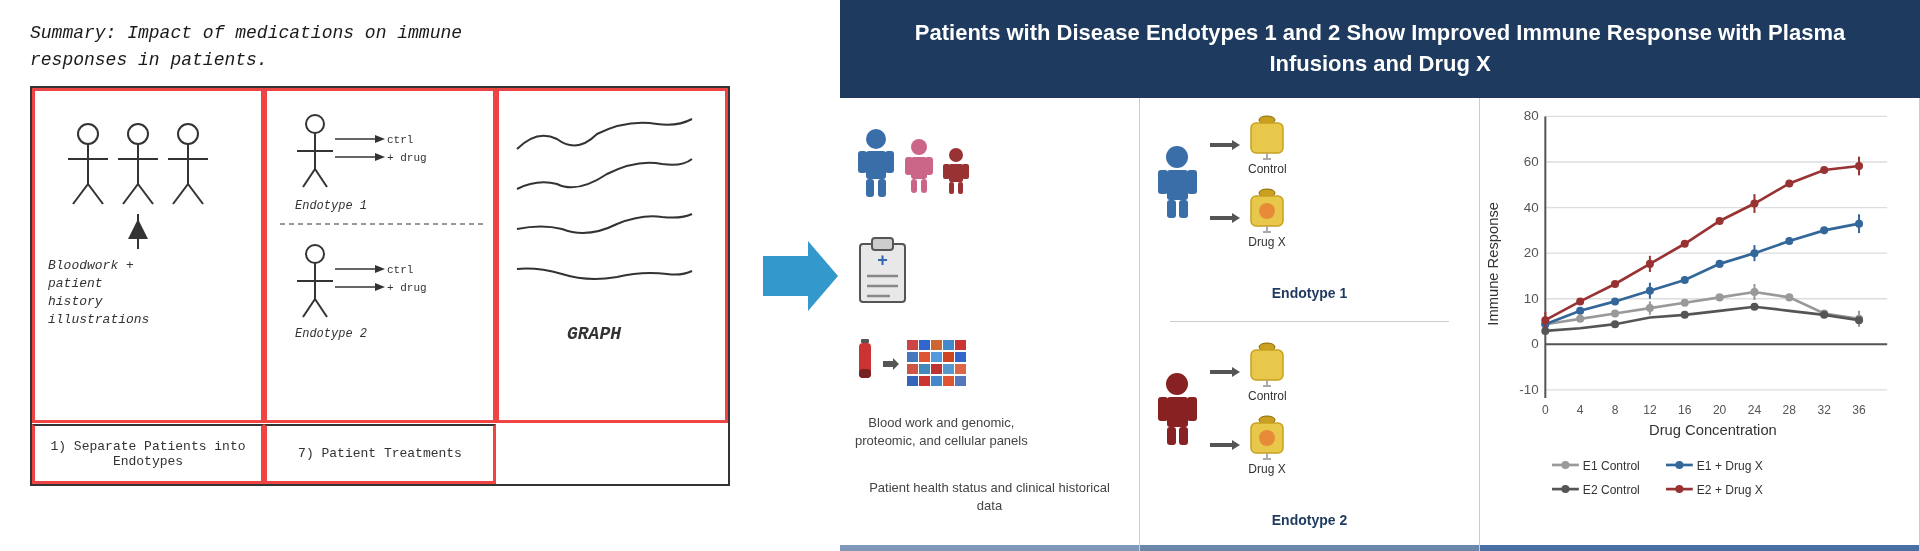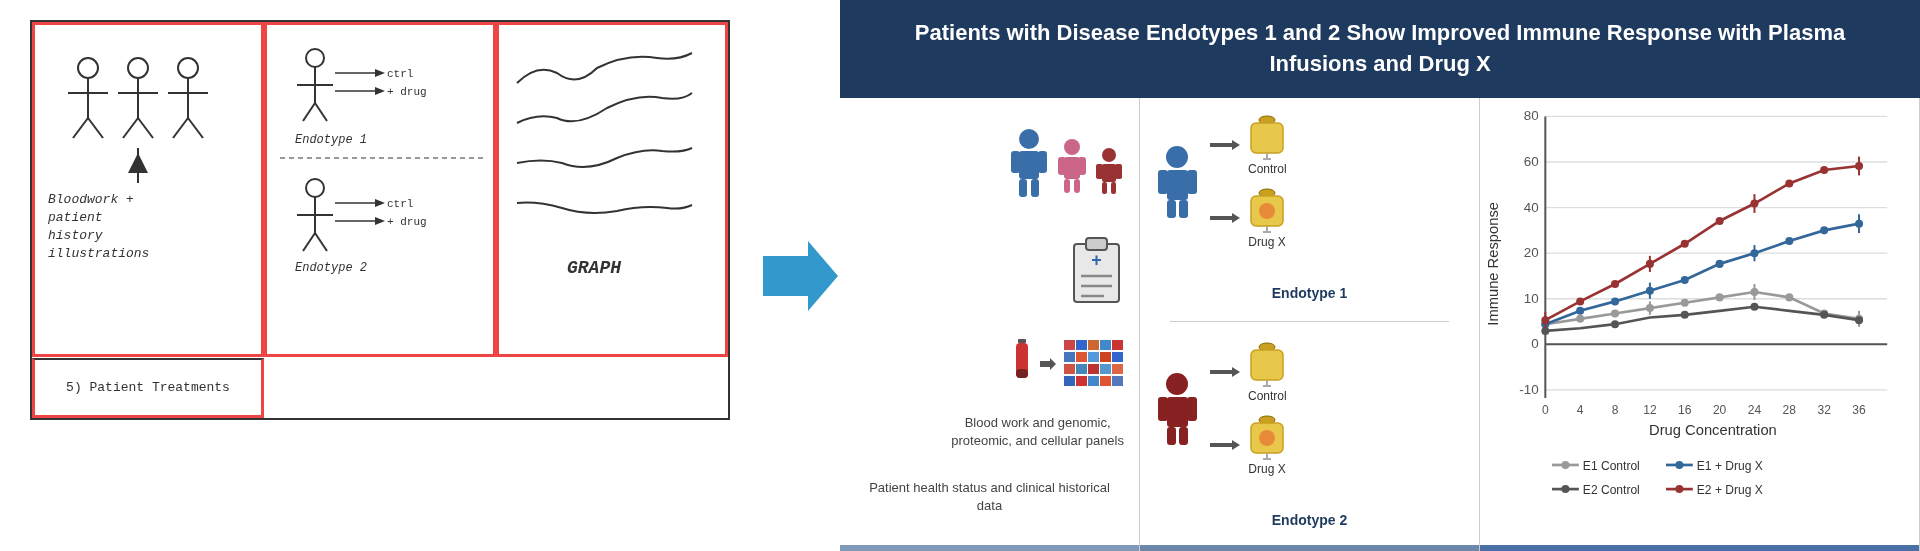--- a/index.html
+++ b/index.html
@@ -114,21 +114,21 @@
     }
     .panel-3 {
       flex: 1;
     }
 
     .panel-content {
       flex: 1;
       padding: 15px;
       display: flex;
       flex-direction: column;
-      align-items: flex-end;
+      align-items: flex-start;
       justify-content: space-around;
     }
 
     .panel-footer {
       background: #4a6fa5;
       color: white;
       text-align: center;
       padding: 10px;
       font-size: 15px;
       font-weight: bold;
@@ -174,20 +174,24 @@
       width: 90%;
       height: 1px;
       background: #ccc;
       margin: 5px auto;
     }
   </style>
 </head>
 <body>
 
 <div class="sketch-side">
+  <div class="sketch-title">
+    <span>Summary: Impact of medications on immune</span><br>
+    <span>responses in patients.</span>
+  </div>
 
   <div class="sketch-box">
 
     <div class="sketch-cell cell-top">
       <svg width="200" height="300" viewBox="0 0 200 300">
 
         <circle cx="45" cy="35" r="10" fill="none" stroke="#333" stroke-width="2"></circle>
         <line x1="45" y1="45" x2="45" y2="85" stroke="#333" stroke-width="2"></line>
         <line x1="25" y1="60" x2="65" y2="60" stroke="#333" stroke-width="2"></line>
         <line x1="45" y1="85" x2="30" y2="105" stroke="#333" stroke-width="2"></line>
@@ -261,21 +265,24 @@
         <path d="M10,50 Q30,30 50,40 Q70,55 90,35 Q120,20 150,25 Q170,28 185,20" fill="none" stroke="#333" stroke-width="2"></path>
         <path d="M10,90 Q30,80 50,85 Q70,95 100,75 Q130,60 155,65 Q175,68 185,60" fill="none" stroke="#333" stroke-width="2"></path>
         <path d="M10,130 Q35,125 55,130 Q80,140 110,125 Q135,115 155,118 Q175,120 185,115" fill="none" stroke="#333" stroke-width="2"></path>
         <path d="M10,170 Q30,168 55,175 Q80,183 110,178 Q135,172 160,175 Q175,177 185,172" fill="none" stroke="#333" stroke-width="2"></path>
 
         <text x="60" y="240" font-family="Courier New" font-size="18" fill="#333" font-style="italic" font-weight="bold">GRAPH</text>
       </svg>
     </div>
 
     <div class="sketch-cell sketch-cell-bottom">
-      <span>5) Patient Treatments</span>
+      <span>1) Separate Patients into Endotypes</span>
+    </div>
+    <div class="sketch-cell sketch-cell-bottom">
+      <span>7) Patient Treatments</span>
     </div>
   </div>
 </div>
 
 <div class="arrow-container">
   <svg width="75" height="80" viewBox="0 0 75 80">
     <polygon points="0,20 45,20 45,5 75,40 45,75 45,60 0,60" fill="#3399cc"></polygon>
   </svg>
 </div>
 

